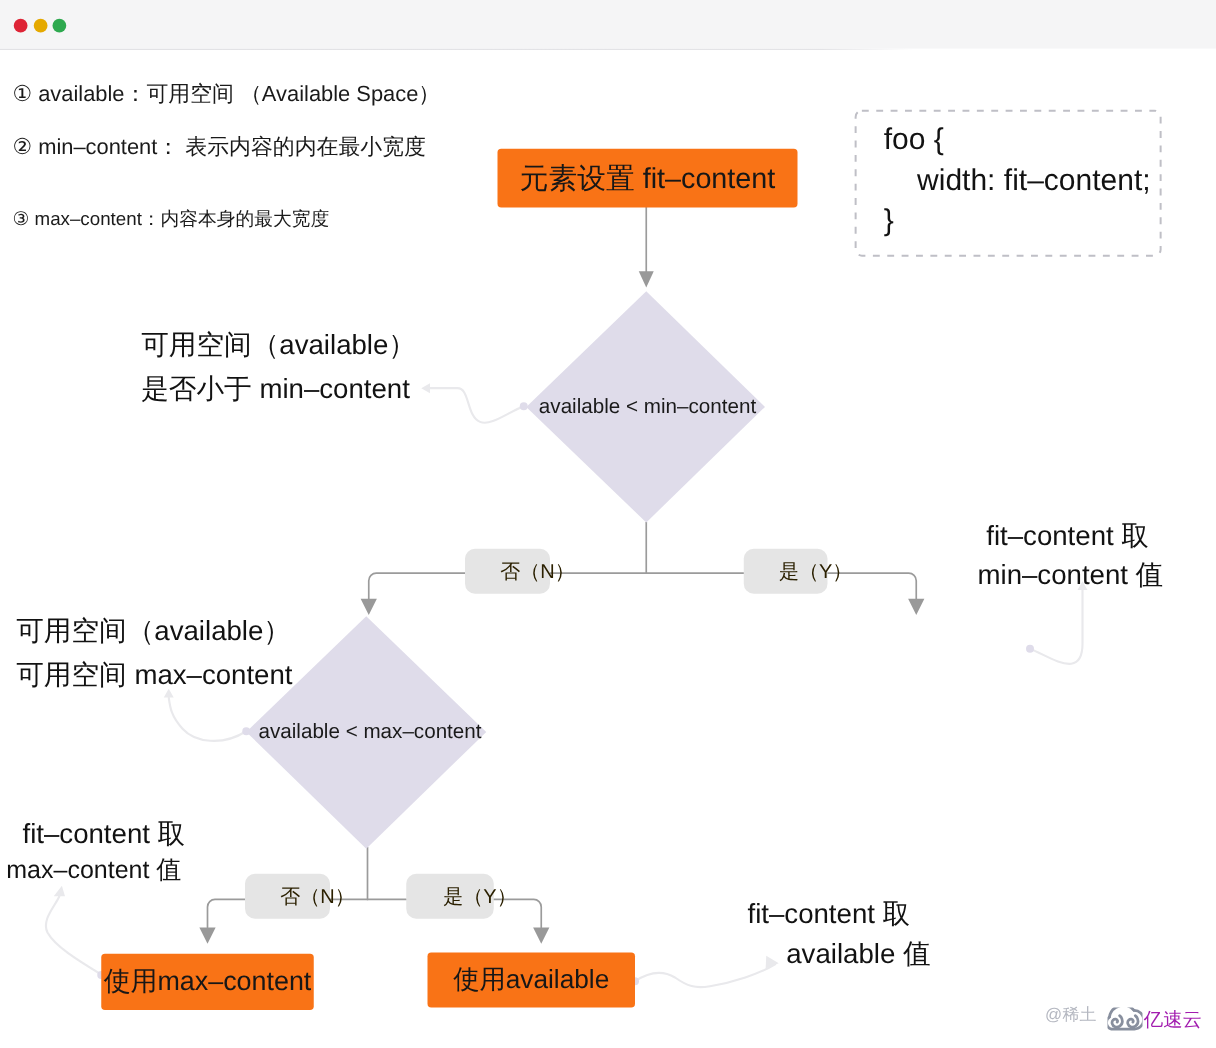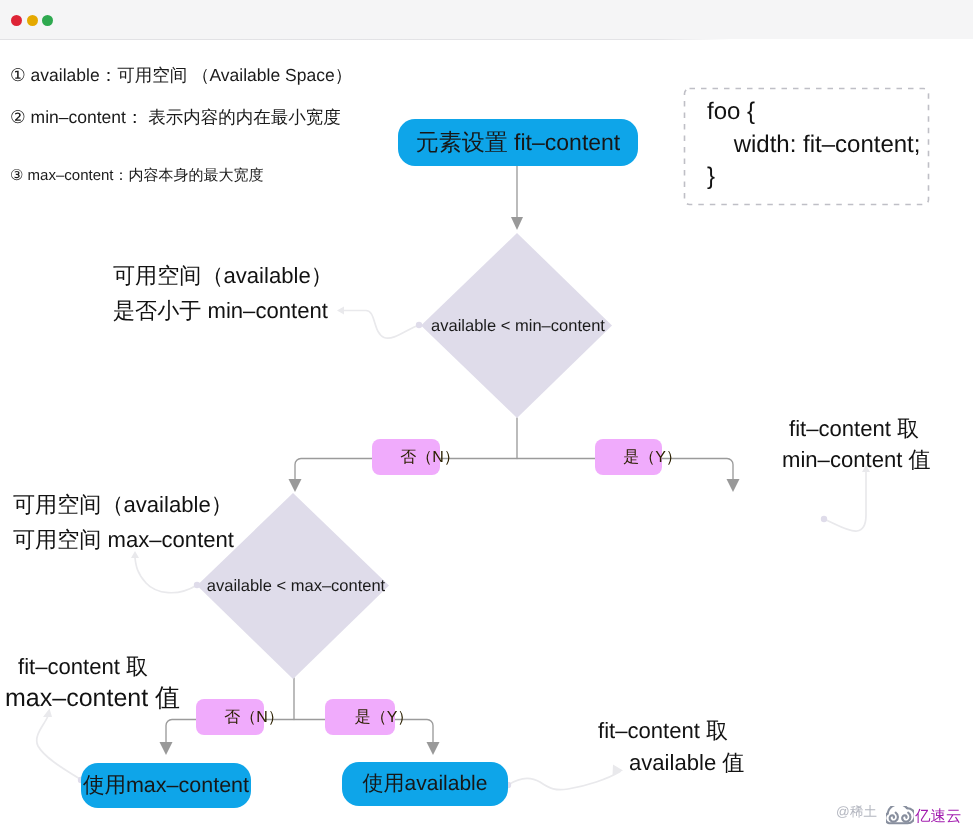--- a/index.html
+++ b/index.html
@@ -18,22 +18,22 @@
   .dot.d2{left:26.5px;}
   .dot.d3{left:42px;}
 
   
   .canvas{position:absolute;left:0;top:39px;width:973px;height:799px;background:#fff;z-index:0;}
   svg.layer{position:absolute;left:0;top:0;width:973px;height:838px;overflow:visible;}
 
   
   .node{position:absolute;box-sizing:border-box;display:flex;align-items:center;
         justify-content:center;white-space:nowrap;}
-  .purple{background:#0ea5e9;border-radius:17px;color:#171717;text-align:right;}
-  .yellow{background:#f0abfc;border-radius:8px;color:#2b2000;padding-left:48px;}
+  .purple{background:#f97316;border-radius:3px;color:#171717;text-align:right;}
+  .yellow{background:#e5e5e5;border-radius:8px;color:#2b2000;padding-left:48px;}
 
   .legend{position:absolute;white-space:nowrap;color:#1a1a1a;}
   .anno{position:absolute;white-space:nowrap;color:#121212;}
 
   .codebox{position:absolute;box-sizing:border-box;background:#fff;}
   .codeline{position:absolute;white-space:pre;color:#121212;}
 
   .wm{position:absolute;white-space:nowrap;}
 </style>
 </head>
@@ -120,21 +120,21 @@
   <div class="anno" style="left:113px;top:261px;font-size:22.1px;">可用空间（available）</div>
   <div class="anno" style="left:113px;top:296px;font-size:22.1px;">是否小于 min–content</div>
 
   <div class="anno" style="left:13px;top:490px;font-size:22.1px;">可用空间（available）</div>
   <div class="anno" style="left:13px;top:525px;font-size:22.1px;">可用空间 max–content</div>
 
   <div class="anno" style="left:789px;top:414px;font-size:22.1px;">fit–content 取</div>
   <div class="anno" style="left:782px;top:445px;font-size:22.1px;">min–content 值</div>
 
   <div class="anno" style="left:18px;top:652px;font-size:22.1px;">fit–content 取</div>
-  <div class="anno" style="left:5px;top:682px;font-size:25px;">max–content 值</div>
+  <div class="anno" style="left:5px;top:682px;font-size:20px;">max–content 值</div>
 
   <div class="anno" style="left:598px;top:716px;font-size:22.1px;">fit–content 取</div>
   <div class="anno" style="left:608px;top:748px;font-size:22.1px;margin-left:21px;">available 值</div>
 
   <div class="wm" style="left:836px;top:804px;font-size:13.5px;letter-spacing:.2px;color:#b4b7c0;">@稀土</div>
   <svg style="position:absolute;left:886px;top:806px;width:28px;height:20px;" viewBox="1.8 3.5 23.9 16.2">
     <g fill="none" stroke="#888f9e" stroke-width="1.85" stroke-linecap="round" stroke-linejoin="round">
       <path d="M3.1,9.6 A9.6,9.6 0 0 1 19.9,5.0"></path>
       <path d="M3.1,9.6 A4.6,4.6 0 0 0 4.5,17.8 L20.2,17.8 A6.4,6.4 0 0 0 19.9,5.0"></path>
       <path d="M10.05,8.66 A4.65,4.65 0 0 1 11.97,12.44 A4.14,4.14 0 0 1 10.20,15.79 A3.63,3.63 0 0 1 6.90,16.21 A3.13,3.13 0 0 1 4.97,14.07 A2.62,2.62 0 0 1 5.55,11.72 A2.12,2.12 0 0 1 7.41,11.05 A1.61,1.61 0 0 1 8.61,11.99 A1.10,1.10 0 0 1 8.43,13.08"></path>

